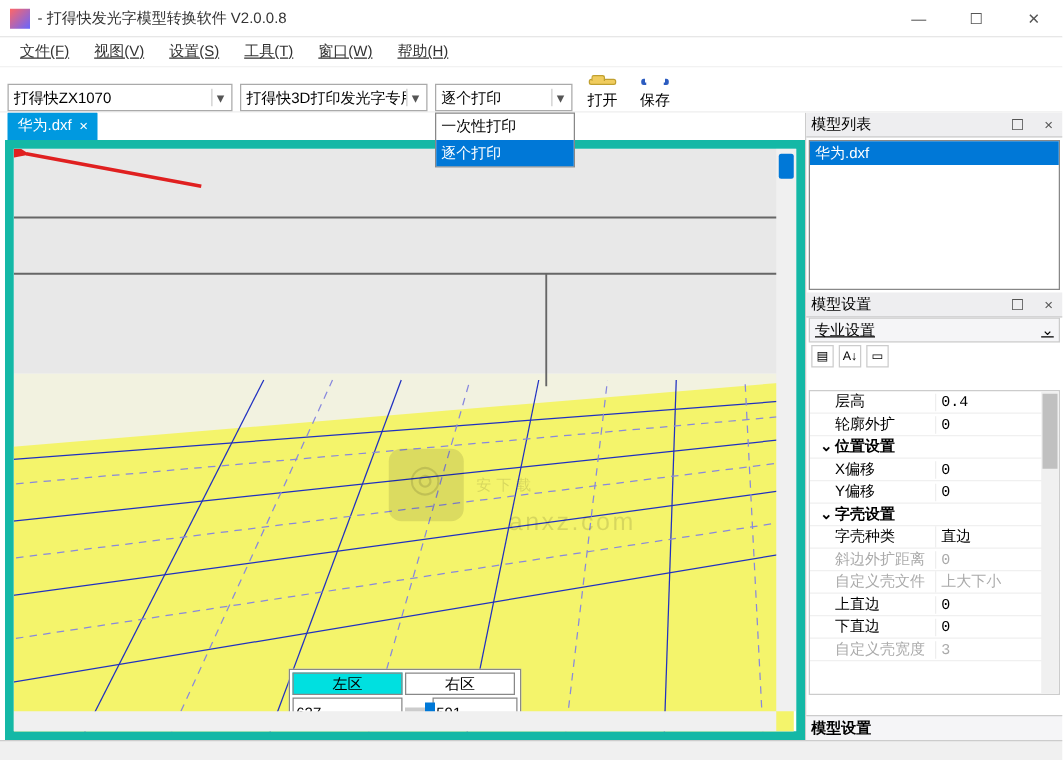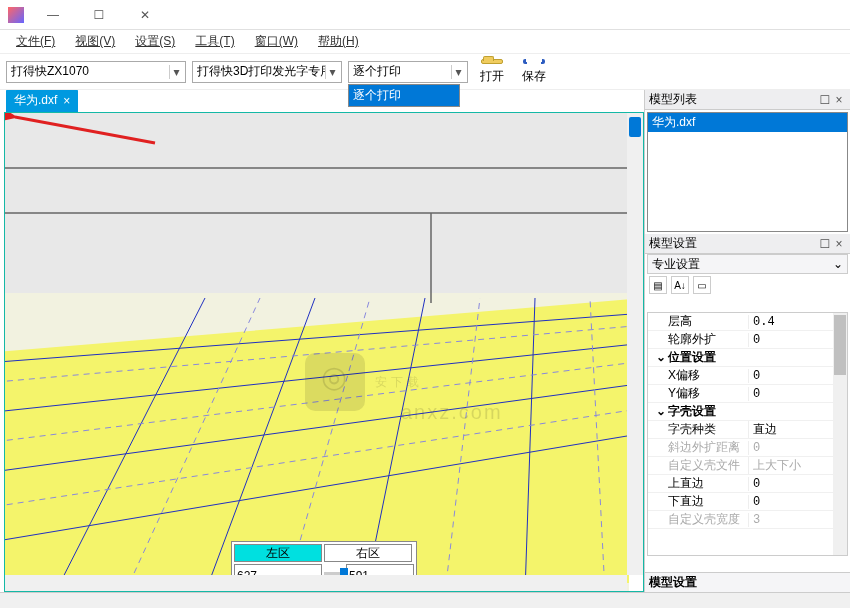--- a/index.html
+++ b/index.html
@@ -7,71 +7,71 @@
 
 .titlebar { height: 30px; background: #fff; border-bottom: 1px solid #e0e0e0; display: flex; align-items: center; padding-left: 8px; }
 .titlebar .app-icon { width: 16px; height: 16px; background: linear-gradient(135deg,#f66,#66f); margin-right: 6px; }
 .titlebar .title { flex: 1; color: #333; }
 .titlebar .win-btns { display: flex; }
 .titlebar .win-btn { width: 46px; height: 30px; display: flex; align-items: center; justify-content: center; color: #555; }
 
 .menubar { height: 24px; background: #fff; display: flex; align-items: center; padding: 0 6px; border-bottom: 1px solid #eee; }
 .menubar .menu-item { padding: 2px 10px; color: #333; text-decoration: underline; }
 
-.toolbar { height: 36px; background: #fff; display: flex; align-items: center; padding: 0 6px; gap: 6px; border-bottom: 1px solid #eee; position: relative; }
+.toolbar { height: 36px; background: #fff; display: flex; align-items: flex-end; padding: 0 6px; gap: 6px; border-bottom: 1px solid #eee; position: relative; }
 .combo { height: 22px; border: 1px solid #aaa; background: #fff; display: flex; align-items: center; padding: 0 2px 0 4px; position: relative; }
 .combo .combo-text { flex: 1; white-space: nowrap; overflow: hidden; }
 .combo .combo-arrow { width: 14px; display: flex; align-items: center; justify-content: center; border-left: 1px solid #ccc; color: #555; }
 .combo1 { width: 180px; }
 .combo2 { width: 150px; }
-.combo3 { width: 120px; gap: 40px; }
+.combo3 { width: 110px; gap: 40px; }
 
 .tool-btn { height: 26px; display: flex; align-items: center; gap: 4px; padding: 0 6px; flex-direction: column; }
 .folder-icon { width: 22px; height: 18px; background: #f0cc5e; border: 1px solid #c0a030; border-radius: 2px; position: relative; }
 .folder-icon::before { content:""; position:absolute; top:-4px; left:1px; width:9px; height:4px; background:#f0cc5e; border:1px solid #c0a030; border-bottom:none; border-radius:2px 2px 0 0;}
 .save-icon { width: 22px; height: 20px; background: #2c5cc0; position: relative; border-radius: 2px;}
 .save-icon::before { content:""; position:absolute; top:2px; left:4px; right:4px; height:6px; background:#fff;}
 .save-icon::after { content:""; position:absolute; bottom:2px; left:3px; right:3px; height:8px; background:#fff;}
 
 .dropdown-list { position: absolute; top: 22px; left: -1px; width: 112px; background: #fff; border: 1px solid #888; z-index: 100; }
 .dropdown-list .dd-item { padding: 2px 4px; }
 .dropdown-list .dd-item.sel { background: #0078d7; color: #fff; }
 
 .content { display: flex; height: 502px; }
 .viewport-wrap { flex: 1; display: flex; flex-direction: column; }
 .tabbar { height: 22px; background: #fff; display: flex; align-items: flex-end; padding-left: 6px; }
 .tab { background: #0099e0; color: #fff; padding: 3px 8px; display: flex; align-items: center; gap: 6px; border-radius: 2px 2px 0 0; }
 .tab .close-x { color: #fff; }
 
-.viewport { flex: 1; position: relative; overflow: hidden; border: 1px solid #14b8a6; margin: 0 0 0 4px; }
+.viewport { flex: 1; position: relative; overflow: hidden; border: 7px solid #14b8a6; margin: 0 0 0 4px; }
 .viewport svg { position: absolute; top: 0; left: 0; }
 .vp-scroll-v { position: absolute; right: 0; top: 0; bottom: 16px; width: 16px; background: #f0f0f0; }
 .vp-scroll-v .thumb { position: absolute; left: 2px; right: 2px; top: 4px; height: 20px; background: #0078d7; border-radius: 2px;}
 .vp-scroll-h { position: absolute; left: 0; right: 16px; bottom: 0; height: 16px; background: #f0f0f0; }
 
 .arrow-annot { position: absolute; top: 118px; left: 470px; z-index: 50; pointer-events: none; }
 
 .zone-ctrl { position: absolute; bottom: 4px; left: 50%; transform: translateX(-50%); background: #fff; border: 1px solid #888; padding: 2px; display: flex; flex-direction: column; gap: 2px; }
 .zone-row { display: flex; gap: 2px; }
 .zone-btn { width: 88px; height: 18px; border: 1px solid #888; display: flex; align-items: center; justify-content: center; }
 .zone-btn.active { background: #00e0e0; }
 .zone-spin { width: 88px; height: 20px; border: 1px solid #888; display: flex; align-items: flex-end; padding: 0 2px; justify-content: space-between;}
 .zone-spin .spin-arrows { width: 14px; display: flex; flex-direction: column; font-size: 7px; line-height: 7px; color: #555; align-items: center;}
 .zone-slider { display: flex; align-items: center; justify-content: center; }
 .zone-slider .slider-track { width: 40px; height: 4px; background: #ccc; position: relative;}
 .zone-slider .slider-thumb { position: absolute; top: -4px; left: 16px; width: 8px; height: 12px; background: #0078d7;}
 
 .rightpanel { width: 206px; background: #fff; border-left: 1px solid #ccc; display: flex; flex-direction: column; }
-.panel-hdr { height: 20px; background: #eeeef0; border-bottom: 1px solid #ccc; display: flex; align-items: center; padding: 0 4px; gap: 0; }
+.panel-hdr { height: 20px; background: #eeeef0; border-bottom: 1px solid #ccc; display: flex; align-items: center; padding: 0 4px; gap: 11px; }
 .panel-hdr .hdr-title { flex: 1; }
 .panel-hdr .hdr-icon { width: 14px; text-align: center; color: #555;}
 .list-box { height: 120px; border: 1px solid #888; margin: 2px; background: #fff; }
 .list-box .list-item { background: #0078d7; color: #fff; padding: 1px 4px; }
 
-.panel-sub { height: 20px; background: #f5f5f7; border: 1px solid #ccc; margin: 0 2px; display: flex; align-items: center; padding: 0 4px; justify-content: space-between;}
+.panel-sub { height: 20px; background: #f5f5f7; border: 1px solid #ccc; margin: 0 2px; display: flex; align-items: center; padding: 0 4px; justify-content: space-between; text-decoration: underline;}
 .panel-toolbar { height: 22px; display: flex; align-items: center; gap: 4px; padding: 0 4px; }
 .pt-icon { width: 18px; height: 18px; border: 1px solid #ccc; display: flex; align-items: center; justify-content: center; font-size: 10px;}
 
 .propgrid { flex: 1; margin: 16px 2px; border: 1px solid #ccc; overflow: auto; background: #fff; position: relative;}
 .propgrid .prop-row { display: flex; height: 18px; align-items: center; border-bottom: 1px solid #f0f0f0;}
 .propgrid .prop-label { width: 100px; padding-left: 20px; }
 .propgrid .prop-label.group { padding-left: 8px; font-weight: bold; }
 .propgrid .prop-label.disabled { color: #aaa; }
 .propgrid .prop-val { flex: 1; padding-left: 4px; border-left: 1px solid #eee; font-family: Liberation Mono, monospace;}
 .propgrid .prop-val.disabled { color: #aaa; }
@@ -85,20 +85,21 @@
 .watermark { position: absolute; top: 240px; left: 300px; color: rgba(0,0,0,0.12); font-size: 44px; letter-spacing: 4px; z-index: 40; pointer-events: none; display:flex; align-items:center; gap:10px;}
 .watermark .wm-icon { width: 60px; height: 58px; border-radius: 10px; background: rgba(0,0,0,0.1); position:relative;}
 .watermark .wm-icon::after{content:"◎"; position:absolute; top:6px; left:16px; font-size:30px;}
 .watermark .wm-sub { position:absolute; top:48px; left:96px; font-size:20px; letter-spacing:2px;}
 </style>
 </head>
 <body>
 
 <div class="titlebar">
   <div class="app-icon"></div>
+  <div class="title"> - 打得快发光字模型转换软件 V2.0.0.8</div>
   <div class="win-btns">
     <div class="win-btn">—</div>
     <div class="win-btn">☐</div>
     <div class="win-btn">✕</div>
   </div>
 </div>
 
 <div class="menubar">
   <div class="menu-item">文件(F)</div>
   <div class="menu-item">视图(V)</div>
@@ -114,20 +115,21 @@
     <span class="combo-arrow">▾</span>
   </div>
   <div class="combo combo2">
     <span class="combo-text">打得快3D打印发光字专用</span>
     <span class="combo-arrow">▾</span>
   </div>
   <div class="combo combo3">
     <span class="combo-text">逐个打印</span>
     <span class="combo-arrow">▾</span>
     <div class="dropdown-list">
+      <div class="dd-item">一次性打印</div>
       <div class="dd-item sel">逐个打印</div>
     </div>
   </div>
   <div class="tool-btn">
     <div class="folder-icon"></div>
     <span>打开</span>
   </div>
   <div class="tool-btn">
     <div class="save-icon"></div>
     <span>保存</span>

